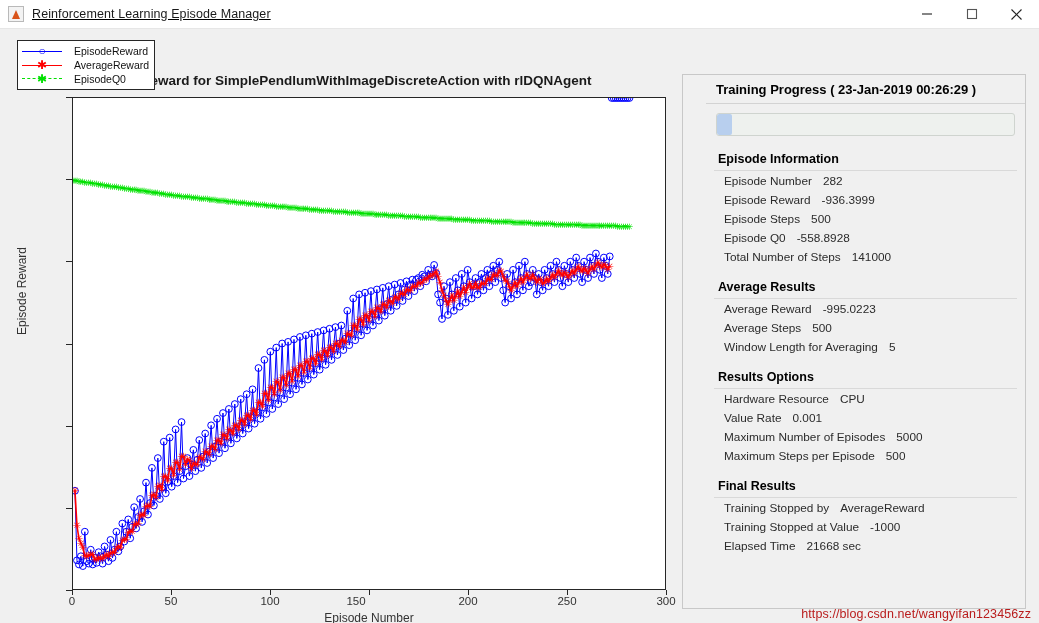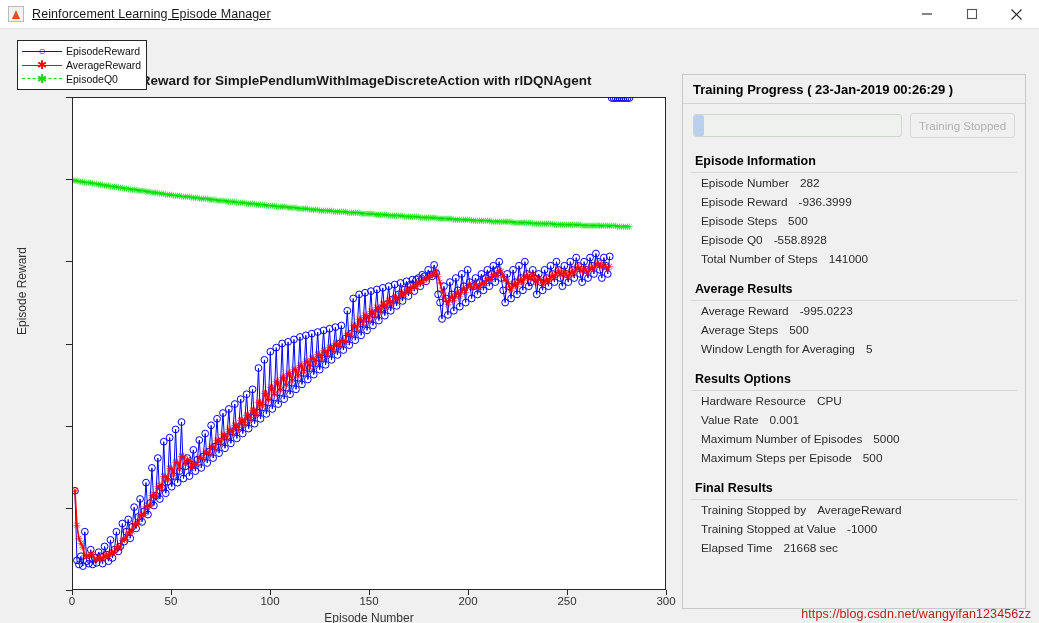--- a/index.html
+++ b/index.html
@@ -170,31 +170,32 @@
     top: 5.5px; left: 0; right: 0;
     height: 1.5px;
   }
   .legend-sample .mk {
     position: absolute;
     left: 50%; top: 50%;
     transform: translate(-50%,-50%);
     font-size: 12px;
     line-height: 1;
   }
-  .legend-label { color:#111; }
+  .legend-label { color:#111;margin-left:8px; }
 
   
   .side-panel {
     position: absolute;
     left: 682px; top: 45px;
     width: 344px;
     height: 535px;
     background: #f0f0f0;
     border: 1px solid #c8c8c8;
     box-sizing: border-box;
+    padding-left: 23px;
   }
   .panel-head {
     font-size: 13px;
     font-weight: bold;
     color: #000;
     padding: 7px 0 6px 10px;
     border-bottom: 1px solid #d3d3d3;
   }
   .progress-row {
     display: flex;
@@ -304,21 +305,21 @@
         <div class="ytick-mark" style="top: 478.833px;"></div>
         <div class="ytick-mark" style="top: 561px;"></div>
       </div>
     <div id="xtick-holder">
         <div class="xtick" style="left: 72px;">0</div>
         <div class="xtick-mark" style="left: 72px;"></div>
         <div class="xtick" style="left: 171px;">50</div>
         <div class="xtick-mark" style="left: 171px;"></div>
         <div class="xtick" style="left: 270px;">100</div>
         <div class="xtick-mark" style="left: 270px;"></div>
-        <div class="xtick" style="left: 369px;">150</div>
+        <div class="xtick" style="left: 356px;">150</div>
         <div class="xtick-mark" style="left: 369px;"></div>
         <div class="xtick" style="left: 468px;">200</div>
         <div class="xtick-mark" style="left: 468px;"></div>
         <div class="xtick" style="left: 567px;">250</div>
         <div class="xtick-mark" style="left: 567px;"></div>
         <div class="xtick" style="left: 666px;">300</div>
         <div class="xtick-mark" style="left: 666px;"></div>
       </div>
 
     <div class="plot-area">
@@ -1201,21 +1202,20 @@
     </div>
   </div>
 
   <div class="side-panel">
     <div class="panel-head">Training Progress ( 23-Jan-2019 00:26:29 )</div>
 
     <div class="progress-row">
       <div class="progress-bar">
         <div class="progress-fill" id="progress-fill" style="width: 5%;"></div>
       </div>
-      <div class="stop-btn">Training Stopped</div>
     </div>
 
     <div id="sections-holder">
         <div class="section">
           <div class="section-title">Episode Information</div>
           <div class="kv">
             <span class="k">Episode Number</span>
             <span class="v">282</span>
           </div>
           <div class="kv">

